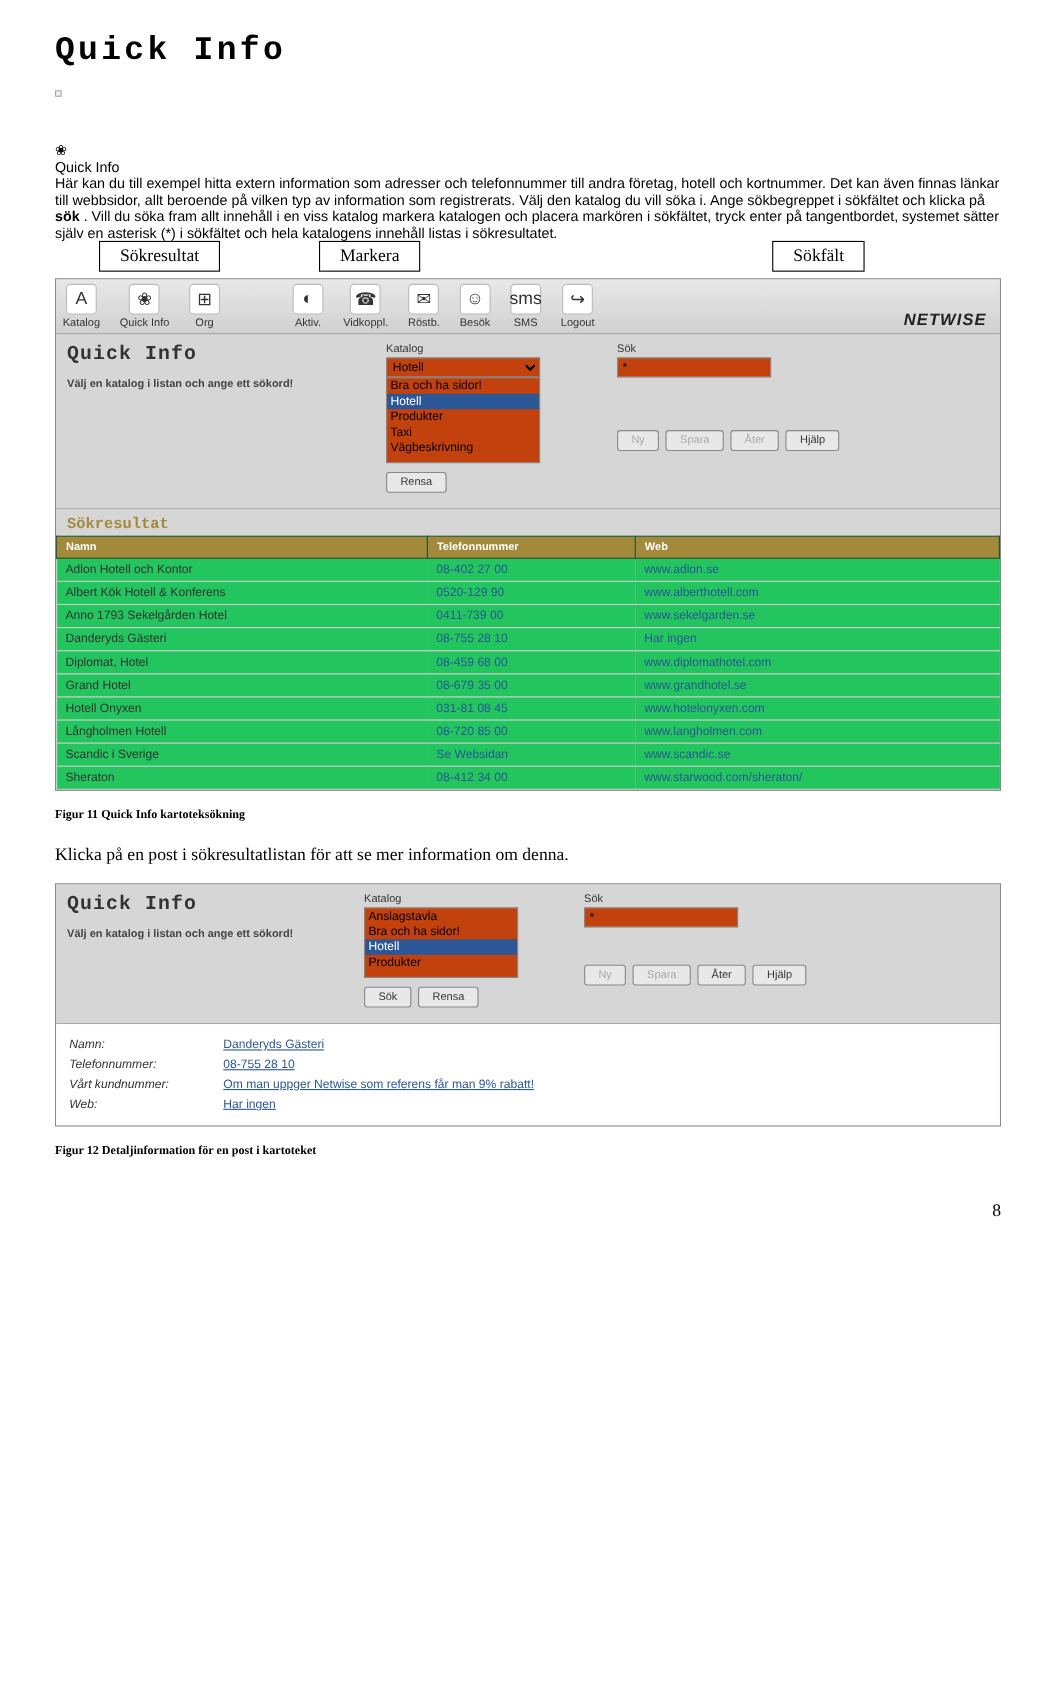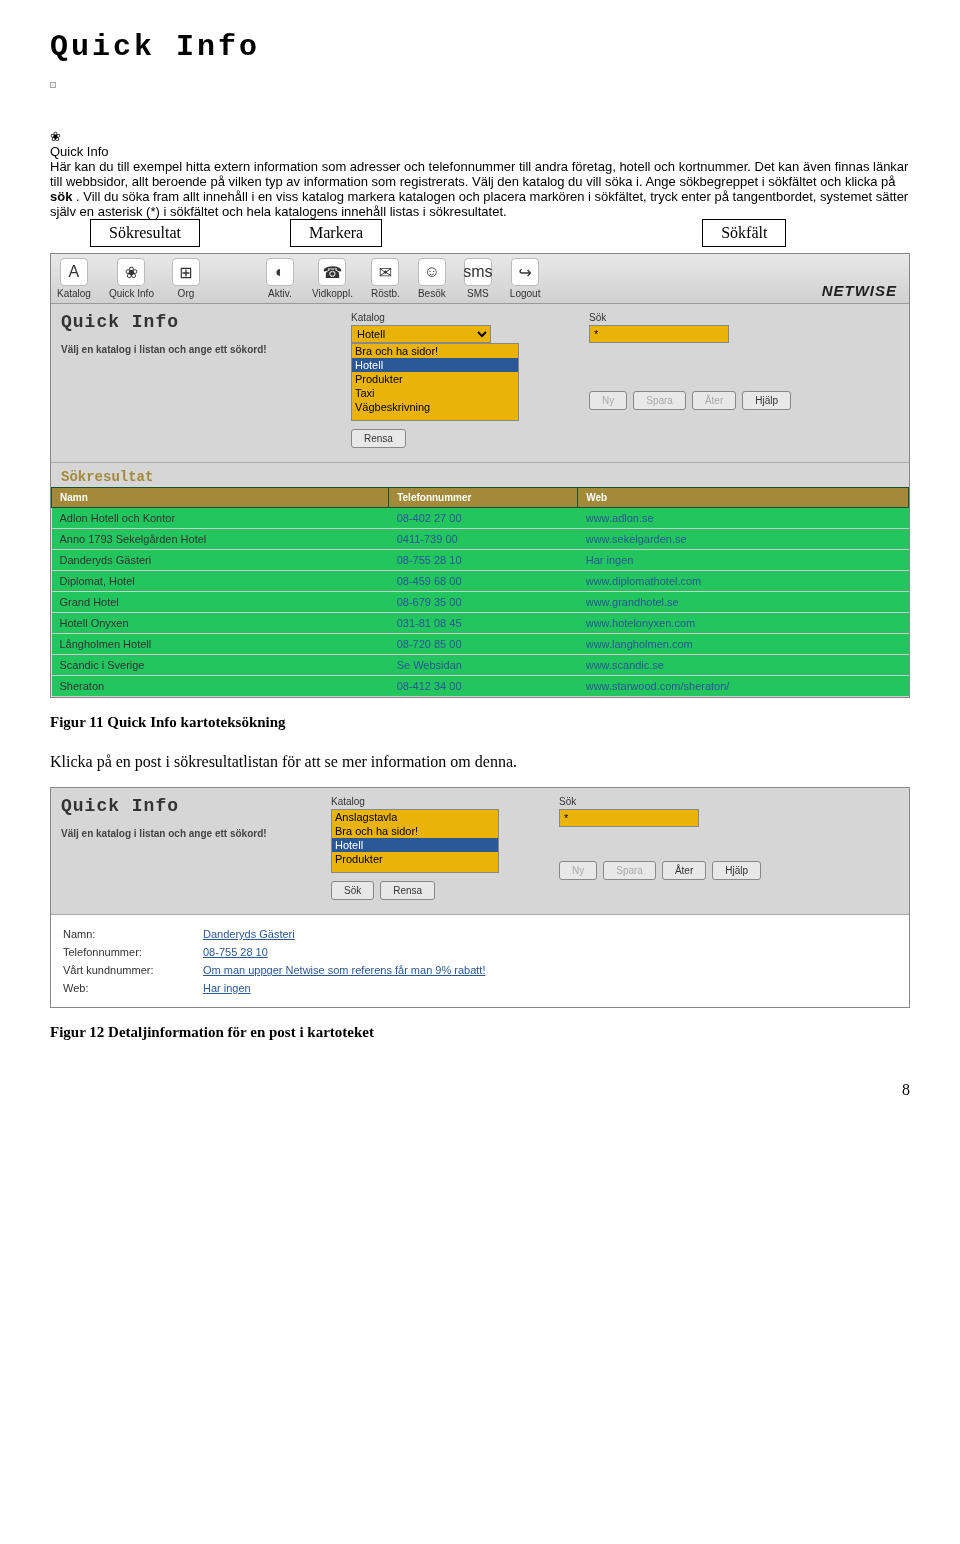--- a/index.html
+++ b/index.html
@@ -15,42 +15,42 @@
   .tb-item { text-align: center; font-size: 10px; color: #333; cursor: pointer; }
   .tb-item .ico { width: 28px; height: 28px; margin: 0 auto 2px; background: #fff; border: 1px solid #bbb; border-radius: 4px; display: flex; align-items: center; justify-content: center; font-size: 16px; }
   .tb-spacer { flex: 1; }
   .netwise { font-weight: bold; font-style: italic; letter-spacing: 1px; font-size: 15px; color: #222; padding-right: 6px; }
   .qi-head { display: flex; align-items: flex-start; background: #d6d6d6; padding: 8px 10px 14px; gap: 30px; border-bottom: 1px solid #aaa; }
   .qi-head-left { width: 260px; }
   .qi-title { font-family: "Courier New", monospace; font-size: 18px; font-weight: bold; color: #333; letter-spacing: 1px; }
   .qi-sub { font-size: 10px; font-weight: bold; color: #444; margin-top: 12px; }
   .field-col { display: flex; flex-direction: column; }
   .field-col label { font-size: 10px; color: #333; margin-bottom: 2px; }
-  select, .listbox, .txt { font-family: Verdana, sans-serif; font-size: 11px; border: 1px solid #888; background: #eab308; }
+  select, .listbox, .txt { font-family: Verdana, sans-serif; font-size: 11px; border: 1px solid #888; background: #c2410c; }
   select { padding: 1px; width: 140px; }
-  .listbox { width: 168px; height: 78px; overflow: hidden; }
+  .listbox { width: 140px; height: 78px; overflow: hidden; }
   .listbox div { padding: 1px 3px; cursor: pointer; }
   .listbox .sel { background: #2b5797; color: #fff; }
   .txt { padding: 2px 4px; width: 140px; }
   .btns { display: flex; gap: 6px; margin-top: 8px; }
   .btn { font-size: 10px; padding: 3px 12px; background: #e8e8e8; border: 1px solid #888; border-radius: 3px; cursor: pointer; color: #333; }
   .btn.dis { color: #aaa; cursor: default; }
   .sokresultat-head { background: #d6d6d6; padding: 6px 10px 2px; font-family: "Courier New", monospace; font-size: 14px; font-weight: bold; color: #a38a3a; }
   table.results { width: 100%; border-collapse: collapse; font-size: 11px; }
   table.results th { background: #a38a3a; color: #fff; font-weight: bold; text-align: left; padding: 4px 8px; border: 1px solid #14532d; font-size: 10px; }
   table.results td { background: #22c55e; padding: 4px 8px; border-bottom: 1px solid #ccc; color: #2b5797; }
   table.results td.name { color: #333; }
-  .caption { font-family: "Times New Roman", serif; font-size: 15px; font-weight: bold; margin: 16px 0 22px; }
+  .caption { font-family: "Times New Roman", serif; font-size: 11px; font-weight: bold; margin: 16px 0 22px; }
   .body-text { font-family: "Times New Roman", serif; font-size: 16px; margin: 12px 0 16px; }
   
   .app2 { border: 1px solid #888; background: #d8d8d8; font-size: 11px; }
   .app2 .qi-head { gap: 20px; }
   .detail { background: #fff; padding: 10px 12px; }
   .detail-row { display: flex; padding: 3px 0; font-size: 11px; }
-  .detail-row .k { width: 140px; color: #333; }
+  .detail-row .k { width: 140px; color: #333; font-style: italic; }
   .detail-row .v { color: #2b5797; text-decoration: underline; }
   .sok-col { margin-left: 40px; }
   .pagenum { text-align: right; font-family: "Times New Roman", serif; font-size: 16px; margin-top: 40px; }
 </style>
 </head>
 <body>
 
 
 
 <h1 class="doc-title">Quick Info</h1>
@@ -159,20 +159,25 @@
       <th>Web</th>
     </tr>
       </thead>
     <tbody id="results-body">
         <tr>
           <td class="name">Adlon Hotell och Kontor</td>
           <td>08-402 27 00</td>
           <td>www.adlon.se</td>
         </tr>
         <tr>
+          <td class="name">Albert Kök Hotell &amp; Konferens</td>
+          <td>0520-129 90</td>
+          <td>www.alberthotell.com</td>
+        </tr>
+        <tr>
           <td class="name">Anno 1793 Sekelgården Hotel</td>
           <td>0411-739 00</td>
           <td>www.sekelgarden.se</td>
         </tr>
         <tr>
           <td class="name">Danderyds Gästeri</td>
           <td>08-755 28 10</td>
           <td>Har ingen</td>
         </tr>
         <tr>

